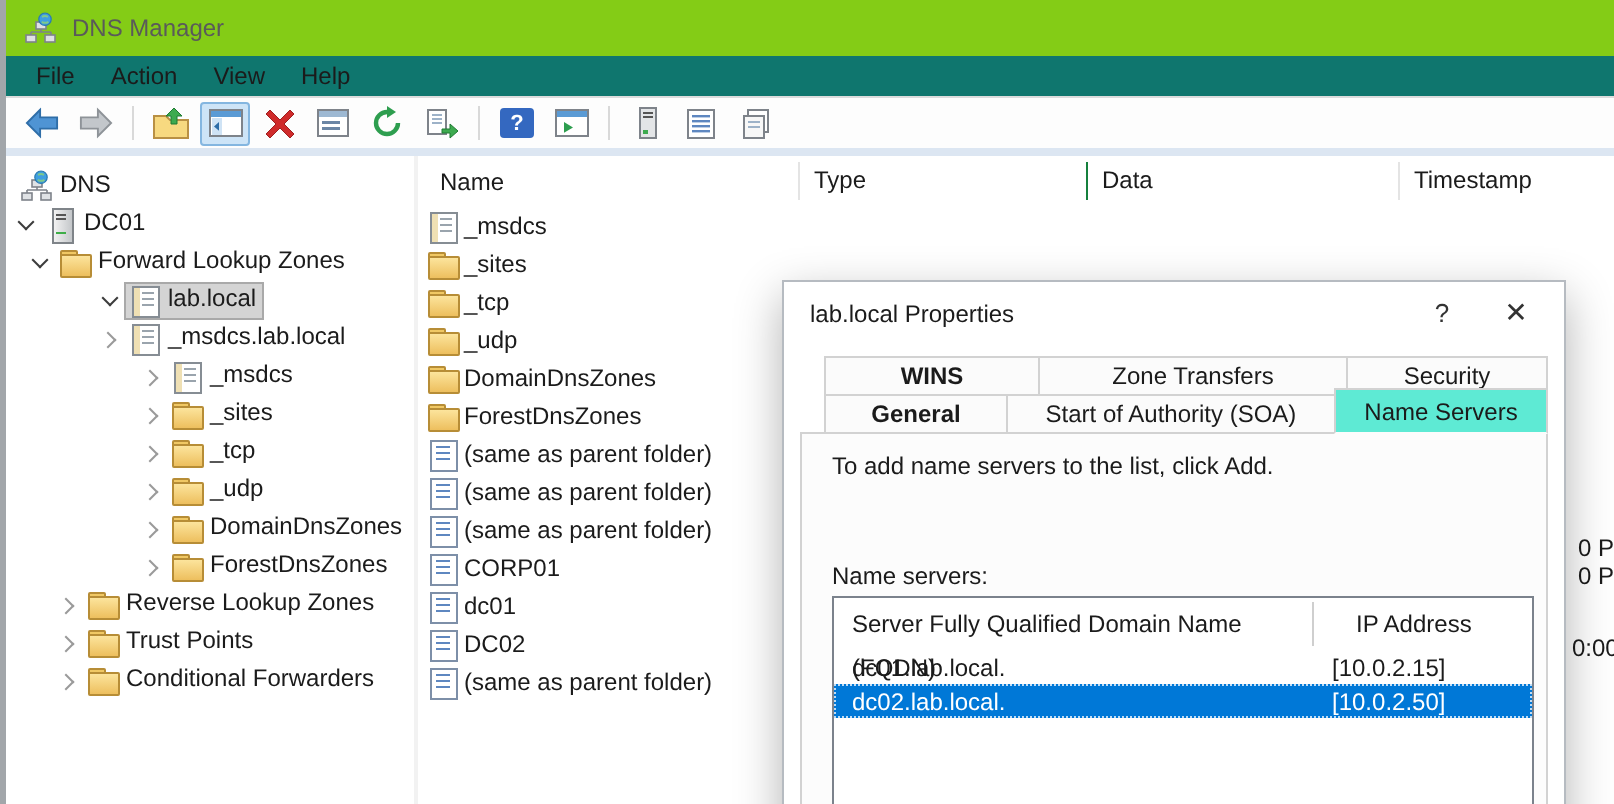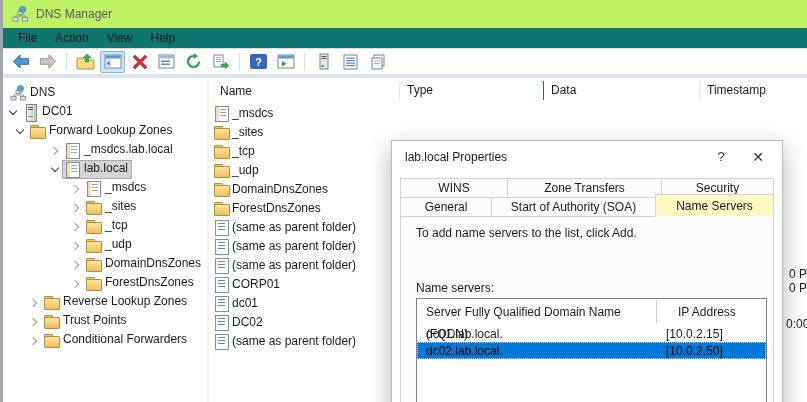--- a/index.html
+++ b/index.html
@@ -2,21 +2,21 @@
 <html><head>
 <meta charset="utf-8">
 <style>
   * { box-sizing: border-box; margin: 0; padding: 0; }
   html,body { background:#fff; }
   body { font-family:"Liberation Sans","DejaVu Sans",sans-serif; font-size:12px; color:#1b1b1b; }
   .window { position:relative; width:807px; height:402px; background:#fff; overflow:hidden;
             border-left:3px solid #a2a6aa; }
 
   
-  .titlebar { height:28px; background:#bef264; display:flex; align-items:center; padding-left:9px; }
+  .titlebar { height:28px; background:#84cc16; display:flex; align-items:center; padding-left:9px; }
   .titlebar .app-title { margin-left:8px; color:#5a5a5a; }
 
   
   .menubar { height:20px; background:#0f766e; display:flex; align-items:center; padding-left:6px; }
   .menu-item { padding:0 9px; height:20px; line-height:20px; }
   .menu-sep { height:1px; background:#dcdcdc; }
 
   
   .toolbar { height:25px; background:#fdfdfd; display:flex; align-items:center; padding-left:5px; gap:2px; }
   .tbtn { width:25px; height:22px; display:flex; align-items:center; justify-content:center; border:1px solid transparent; border-radius:2px; }
@@ -68,36 +68,36 @@
             border:1px solid #b6bbc1; box-shadow:0 8px 22px rgba(0,0,0,.30); z-index:10;
             display:flex; flex-direction:column; }
   .dlg-title { height:31px; display:flex; align-items:center; padding:0 13px; flex:none; }
   .dlg-title .t { flex:1; }
   .dlg-help { width:20px; text-align:center; color:#333; margin-right:16px; font-size:13px; }
   .dlg-close { width:22px; text-align:center; color:#333; font-size:14px; }
   .tabs { padding:6px 8px 0 8px; position:relative; z-index:2; flex:none; }
   .tabrow { display:flex; }
   .tab { border:1px solid #d2d2d2; background:#fbfbfb; height:20px; display:flex; align-items:center;
          justify-content:center; margin-left:-1px; white-space:nowrap; }
-  .tab:first-child { margin-left:0; }
+  .tab:first-child { margin-left:12px;font-weight:bold; }
   .tabrow2 { margin-top:-1px; }
   .t-wins { width:108px; } .t-zt { width:155px; } .t-sec { flex:1; }
   .t-gen { width:92px; } .t-soa { width:165px; } .t-ns { flex:1; }
-  .tab.active { background:#fef9c3; border-bottom-color:#fcfcfc; height:23px; margin-top:-3px; position:relative; z-index:3; }
+  .tab.active { background:#5eead4; border-bottom-color:#fcfcfc; height:23px; margin-top:-3px; position:relative; z-index:3; }
   .panel { flex:1; margin:-1px 8px 0 8px; border:1px solid #d2d2d2; background:#fcfcfc;
            padding:9px 6px 0 15px; display:flex; flex-direction:column; overflow:hidden; }
   .instruction { flex:none; }
   .nslabel { margin-top:41px; flex:none; }
   .ns-table { margin-top:3px; border:1px solid #7b828c; background:#fff; flex:1; display:flex; flex-direction:column; overflow:hidden; }
   .ns-head { display:flex; height:26px; align-items:center; flex:none;gap:12px; }
   .ns-c1 { width:240px; padding-left:9px; }
   .ns-head .ns-c1 { border-right:1px solid #cfcfcf; height:22px; line-height:22px; }
   .ns-c2 { flex:1; padding-left:9px; }
   .ns-row { display:flex; height:17px; align-items:center; flex:none; }
-  .ns-row.selected { background:#0078d7; color:#000000; outline:1px dotted #bfdcf5; outline-offset:-1px; }
+  .ns-row.selected { background:#0078d7; color:#ffffff; outline:1px dotted #bfdcf5; outline-offset:-1px; }
 </style>
 </head>
 <body>
 
 <div class="window">
 
   <div class="titlebar">
     <span class="ic">
       <svg width="16" height="16" viewBox="0 0 16 16">
           <rect x="6" y="5" width="5" height="3.5" fill="#dfe2e5" stroke="#7e838a" stroke-width="0.8"></rect>
@@ -236,32 +236,32 @@
             <span class="tlabel">DC01</span>
           </span>
       </div>
       <div class="trow" style="padding-left:9px">
         <span class="chev down"></span>
         <span class="grp">
             <span class="ic folder"></span>
             <span class="tlabel">Forward Lookup Zones</span>
           </span>
       </div>
+      <div class="trow sel" style="padding-left:44px">
+        <span class="chev down"></span>
+        <span class="grp">
+            <span class="ic zone"></span>
+            <span class="tlabel">lab.local</span>
+          </span>
+      </div>
       <div class="trow" style="padding-left:44px">
         <span class="chev right"></span>
         <span class="grp">
             <span class="ic zone"></span>
             <span class="tlabel">_msdcs.lab.local</span>
-          </span>
-      </div>
-      <div class="trow sel" style="padding-left:44px">
-        <span class="chev down"></span>
-        <span class="grp">
-            <span class="ic zone"></span>
-            <span class="tlabel">lab.local</span>
           </span>
       </div>
       <div class="trow" style="padding-left:65px">
         <span class="chev right"></span>
         <span class="grp">
             <span class="ic zone"></span>
             <span class="tlabel">_msdcs</span>
           </span>
       </div>
       <div class="trow" style="padding-left:65px">

